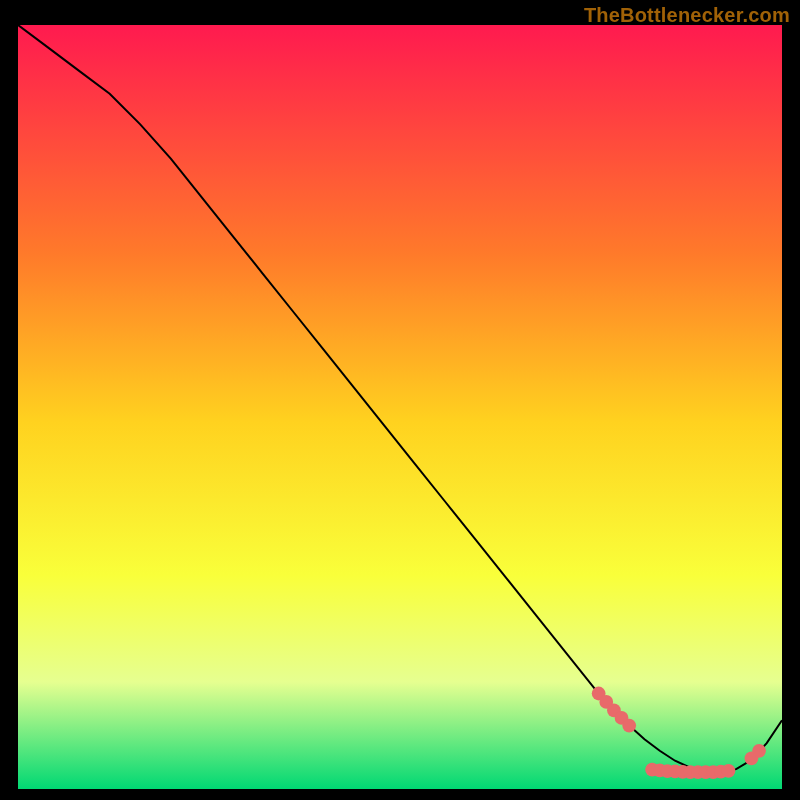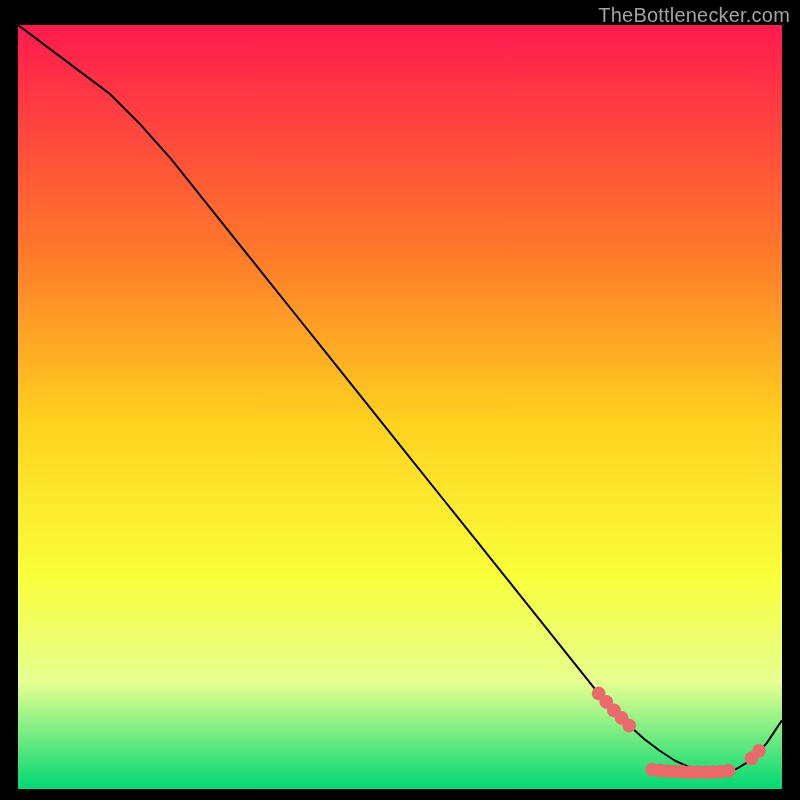--- a/index.html
+++ b/index.html
@@ -14,24 +14,24 @@
   .stage {
     position: relative;
     width: 800px;
     height: 800px;
     background: #000;
   }
   .attribution {
     position: absolute;
     top: 4px;
     right: 10px;
-    color: #a3a3a3;
+    color: #a16207;
     font-size: 20px;
     letter-spacing: 0.2px;
-    font-weight: 400;
+    font-weight: 700;
     z-index: 20;
   }
   svg.plot {
     position: absolute;
     left: 18px;
     top: 25px;
     width: 764px;
     height: 764px;
     z-index: 5;
   }

